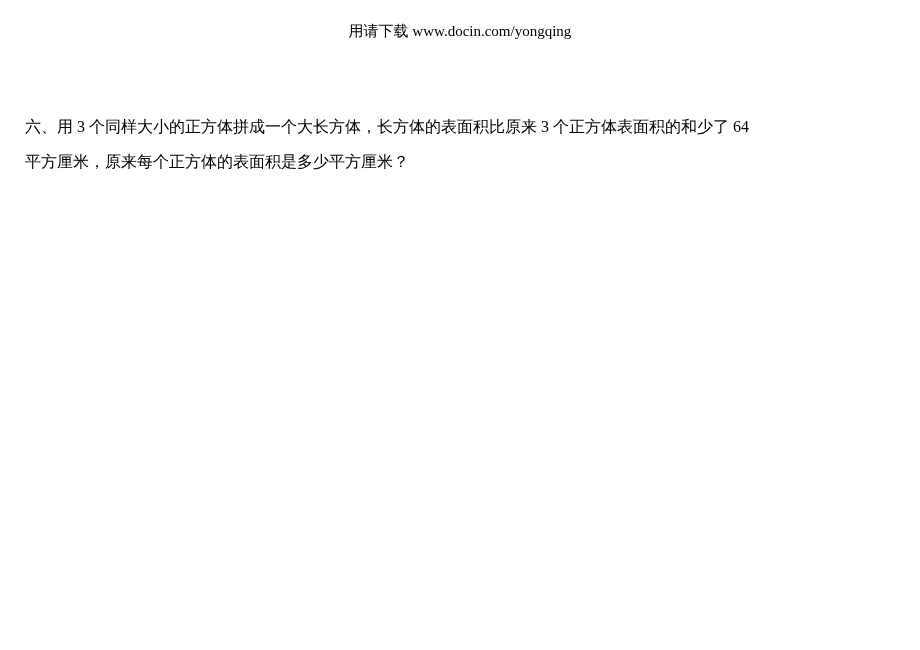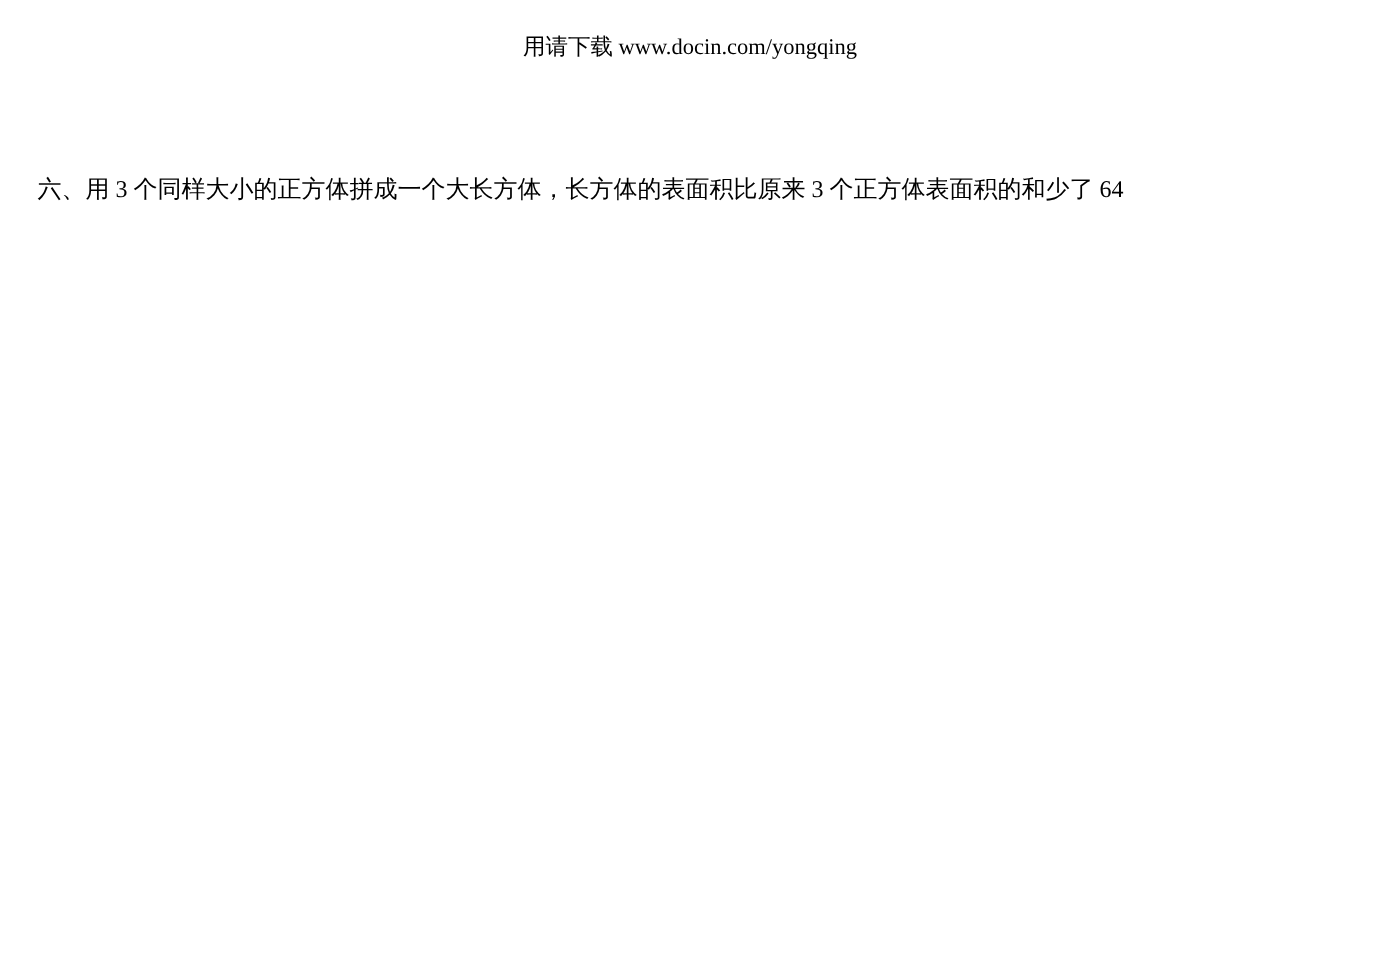--- a/index.html
+++ b/index.html
@@ -33,14 +33,15 @@
 </head>
 <body>
 
 <div class="header">
   <span>用请下载 www.docin.com/yongqing</span>
 </div>
 
 <div class="content">
   <div class="paragraph">
     <span>六、用 3 个同样大小的正方体拼成一个大长方体，长方体的表面积比原来 3 个正方体表面积的和少了 64</span><br>
+    <span>平方厘米，原来每个正方体的表面积是多少平方厘米？</span>
   </div>
 </div>
 
 </body></html>

